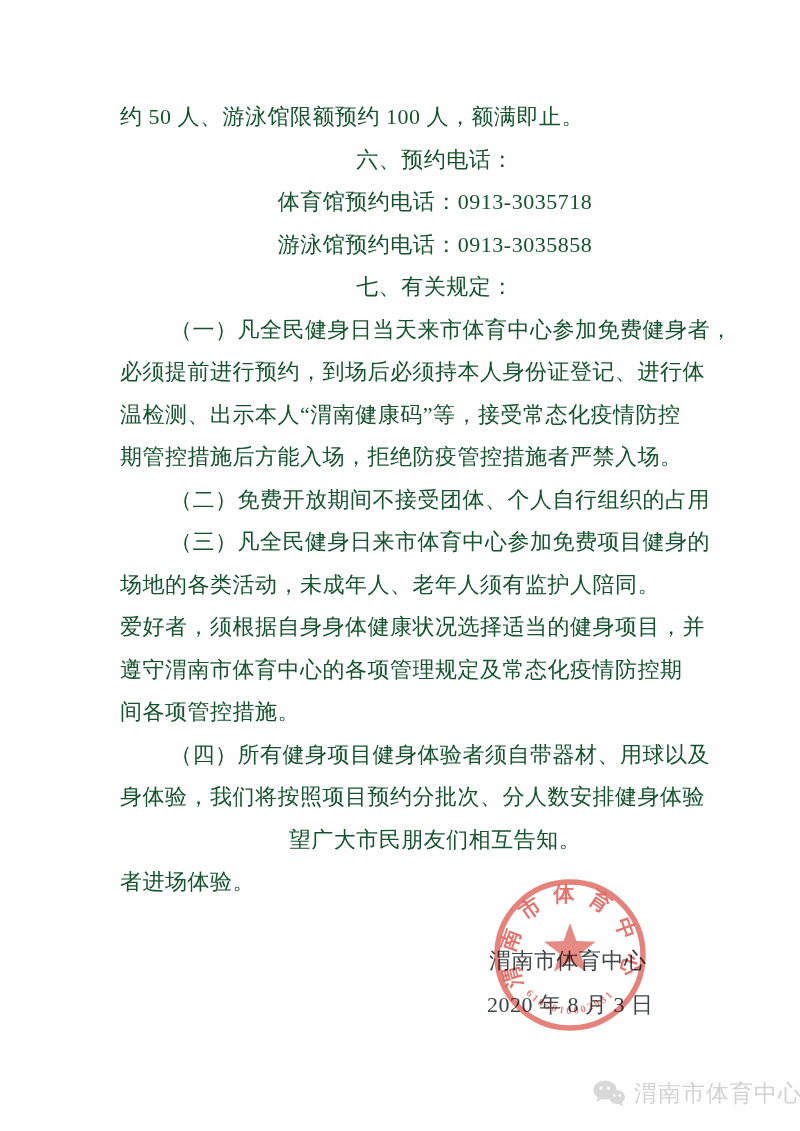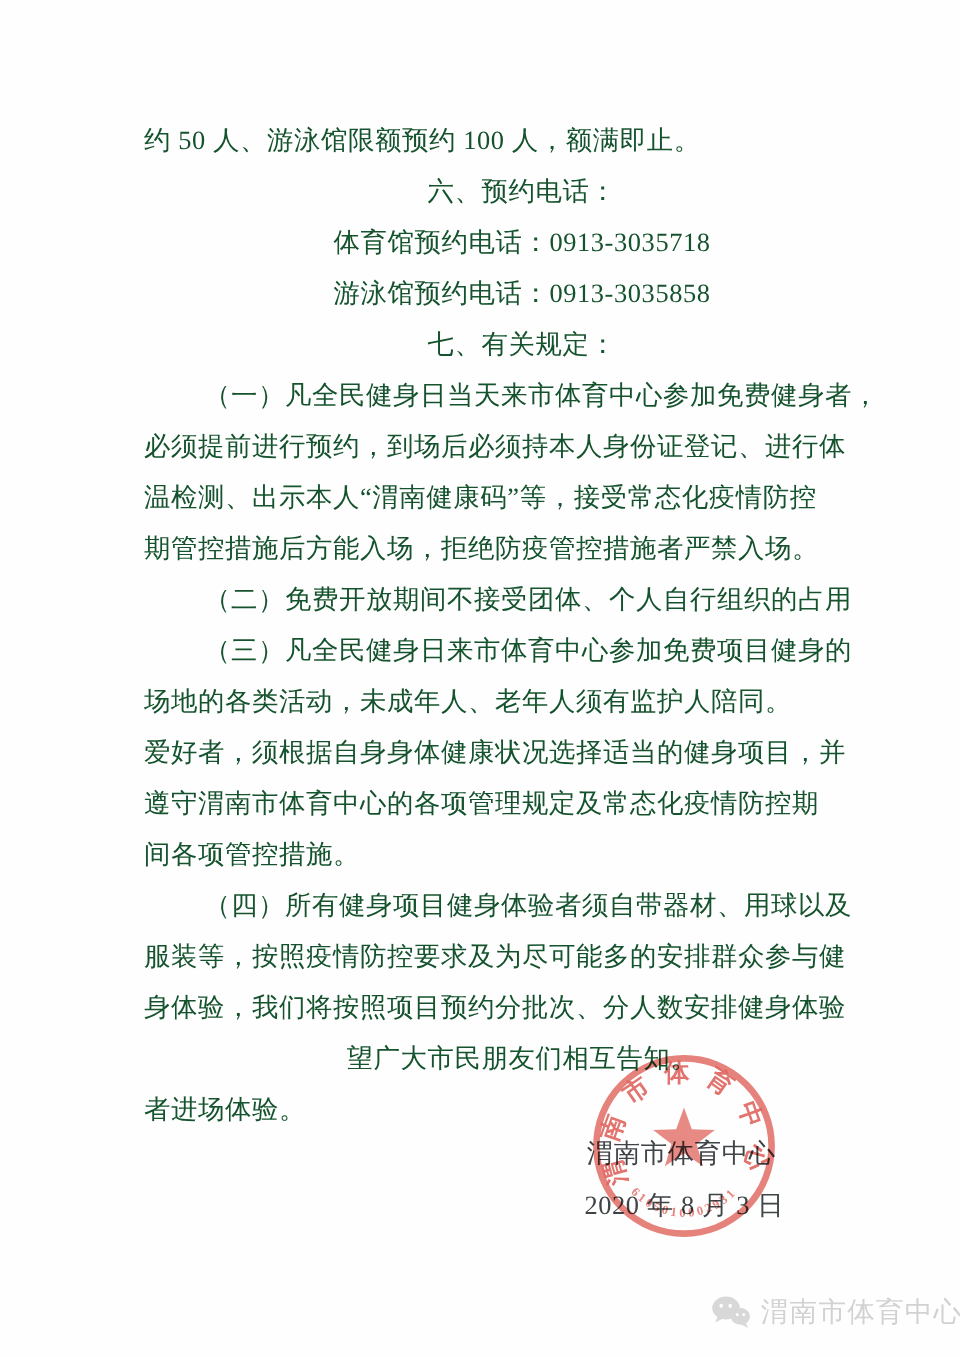--- a/index.html
+++ b/index.html
@@ -86,21 +86,20 @@
       <div class="line">必须提前进行预约，到场后必须持本人身份证登记、进行体</div>
       <div class="line">温检测、出示本人“渭南健康码”等，接受常态化疫情防控</div>
       <div class="line">期管控措施后方能入场，拒绝防疫管控措施者严禁入场。</div>
       <div class="line indent">（二）免费开放期间不接受团体、个人自行组织的占用</div>
       <div class="line indent">（三）凡全民健身日来市体育中心参加免费项目健身的</div>
       <div class="line">场地的各类活动，未成年人、老年人须有监护人陪同。</div>
       <div class="line">爱好者，须根据自身身体健康状况选择适当的健身项目，并</div>
       <div class="line">遵守渭南市体育中心的各项管理规定及常态化疫情防控期</div>
       <div class="line">间各项管控措施。</div>
       <div class="line indent">（四）所有健身项目健身体验者须自带器材、用球以及</div>
-      <div class="line">服装等，按照疫情防控要求及为尽可能多的安排群众参与健</div>
       <div class="line">身体验，我们将按照项目预约分批次、分人数安排健身体验</div>
       <div class="line indent">望广大市民朋友们相互告知。</div>
       <div class="line">者进场体验。</div>
     </div>
 
   <div class="signature-line">渭南市体育中心</div>
   <div class="date-line">2020 年 8 月 3 日</div>
 
   <svg class="seal" viewBox="0 0 190 190">
     <defs>

